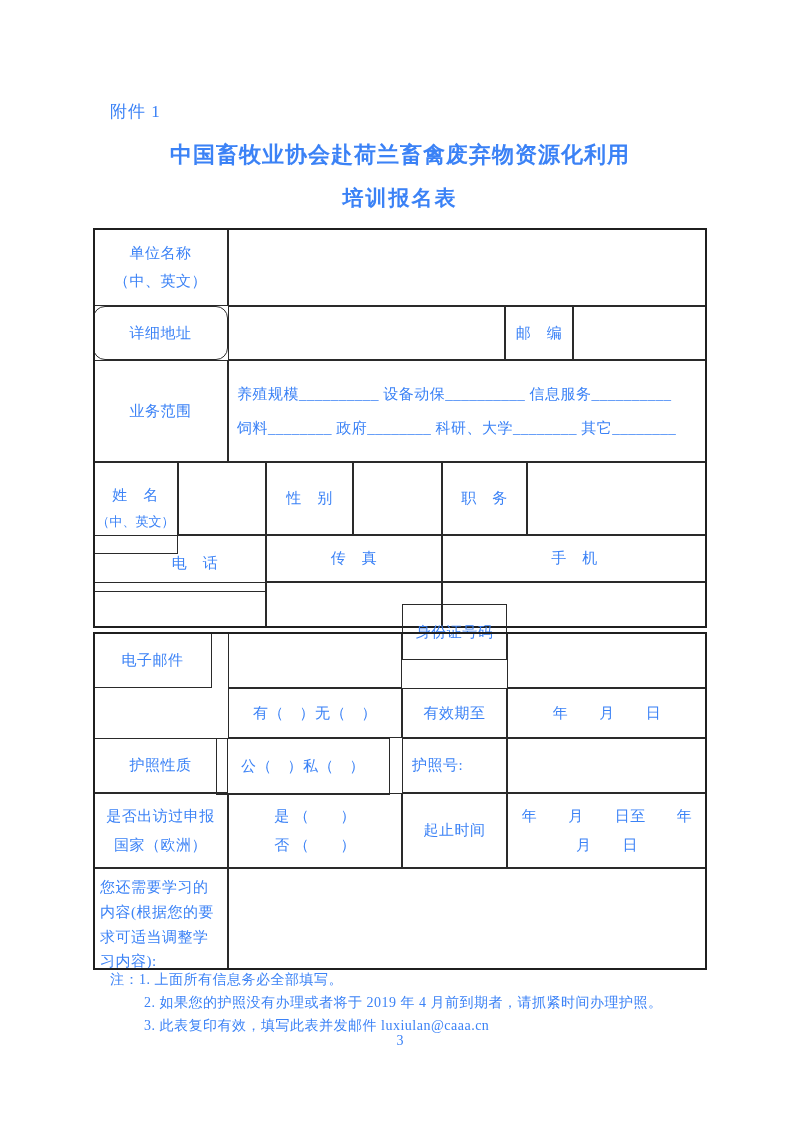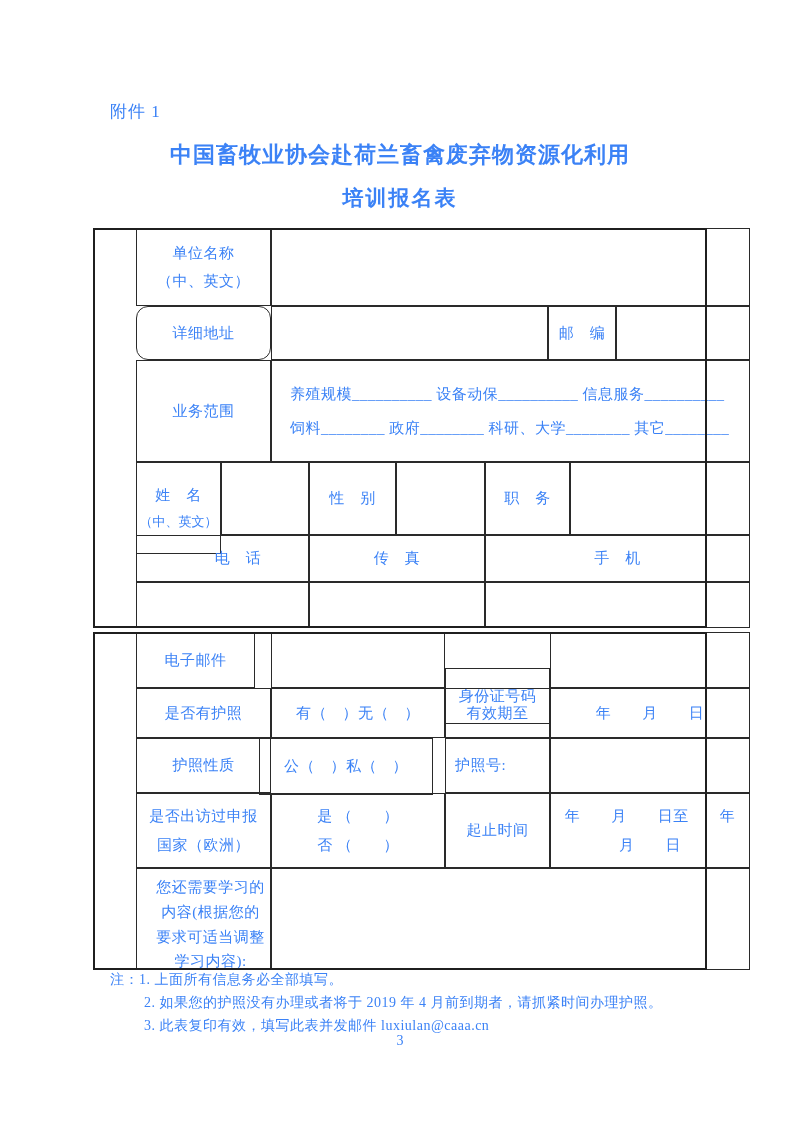--- a/index.html
+++ b/index.html
@@ -28,27 +28,26 @@
     position:absolute;border:2px solid #1f1f1f;box-sizing:border-box;
     pointer-events:none;
   }
   .cell{
     position:absolute;box-sizing:border-box;
     border:1px solid #2a2a2a;
     display:flex;flex-direction:column;align-items:center;justify-content:center;
     font-size:15px;line-height:1.9;text-align:center;
     letter-spacing:0.5px;
     white-space:pre;
-    margin-left:43px;
   }
   .cell.left{align-items:flex-start;text-align:left;padding-left:9px;}
   .cell.top{justify-content:flex-start;padding-top:4px;}
   .cell .sub{font-size:13px;letter-spacing:0;}
-  .cell.wrap{white-space:normal;line-height:1.65;padding:6px 5px 4px 19px;text-align:center;}
-  .bscope{align-items:flex-start;text-align:left;padding-left:18px;line-height:2.3;}
+  .cell.wrap{white-space:normal;line-height:1.65;padding:6px 5px 4px 6px;}
+  .bscope{align-items:flex-start;text-align:left;padding-left:8px;line-height:2.3;}
   .notes{
     position:absolute;left:110px;top:968px;width:600px;
     font-size:14px;line-height:23px;letter-spacing:0.5px;
   }
   .notes .indent{margin-left:34px;}
   .pagenum{
     position:absolute;left:0;top:1033px;width:800px;
     text-align:center;font-size:14px;
   }
 </style>
@@ -81,36 +80,35 @@
   <div class="cell" style="left:93px;top:462px;width:85px;height:92px;">
     <span>姓　名</span>
     <span class="sub">（中、英文）</span>
   </div>
   <div class="cell" style="left:178px;top:462px;width:88px;height:73px;"></div>
   <div class="cell" style="left:266px;top:462px;width:87px;height:73px;">性　别</div>
   <div class="cell" style="left:353px;top:462px;width:89px;height:73px;"></div>
   <div class="cell" style="left:442px;top:462px;width:85px;height:73px;">职　务</div>
   <div class="cell" style="left:527px;top:462px;width:180px;height:73px;"></div>
 
-  <div class="cell" style="left:93px;top:535px;width:173px;height:47px;padding-left:31px;">电　话</div>
+  <div class="cell" style="left:93px;top:535px;width:173px;height:57px;padding-left:31px;">电　话</div>
   <div class="cell" style="left:266px;top:535px;width:176px;height:47px;">传　真</div>
   <div class="cell" style="left:442px;top:535px;width:265px;height:47px;">手　机</div>
 
   <div class="cell" style="left:93px;top:582px;width:173px;height:46px;"></div>
   <div class="cell" style="left:266px;top:582px;width:176px;height:46px;"></div>
   <div class="cell" style="left:442px;top:582px;width:265px;height:46px;"></div>
 
   <div class="frame" style="left:93px;top:228px;width:614px;height:400px;"></div>
 
   <div class="cell" style="left:93px;top:632px;width:119px;height:56px;">电子邮件</div>
   <div class="cell" style="left:228px;top:632px;width:174px;height:56px;"></div>
-  <div class="cell" style="left:402px;top:668px;width:105px;height:56px;text-align:center;">身份证号码</div>
+  <div class="cell" style="left:402px;top:604px;width:105px;height:56px;text-align:center;">身份证号码</div>
   <div class="cell" style="left:507px;top:632px;width:200px;height:56px;"></div>
 
-  <div class="cell" style="left:93px;top:688px;width:135px;height:50px;">是否有护照</div>
   <div class="cell" style="left:228px;top:688px;width:174px;height:50px;">有（　）无（　）</div>
   <div class="cell" style="left:402px;top:688px;width:105px;height:50px;">有效期至</div>
   <div class="cell" style="left:507px;top:688px;width:200px;height:50px;">年　　月　　日</div>
 
   <div class="cell" style="left:93px;top:738px;width:135px;height:55px;">护照性质</div>
   <div class="cell" style="left:216px;top:738px;width:174px;height:57px;">公（　）私（　）</div>
   <div class="cell left" style="left:402px;top:738px;width:105px;height:55px;">护照号:</div>
   <div class="cell" style="left:507px;top:738px;width:200px;height:55px;"></div>
 
   <div class="cell" style="left:93px;top:793px;width:135px;height:75px;">

